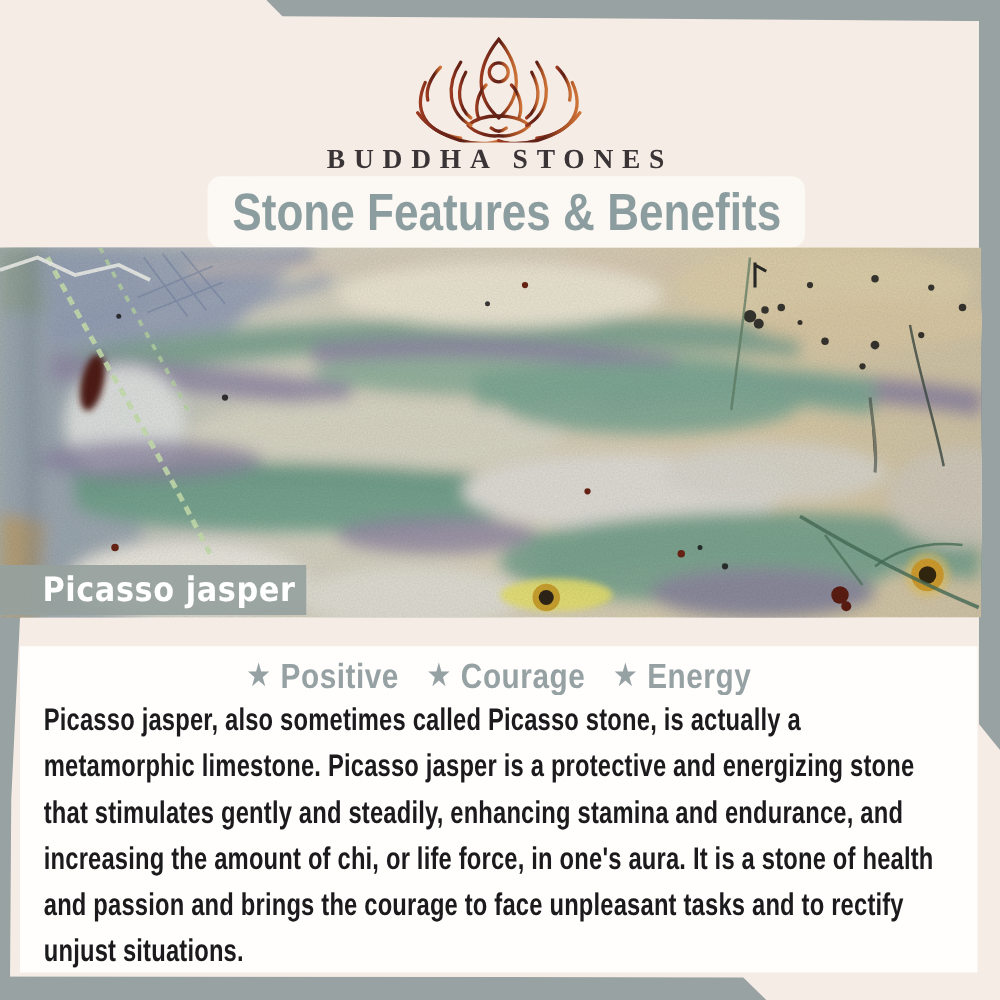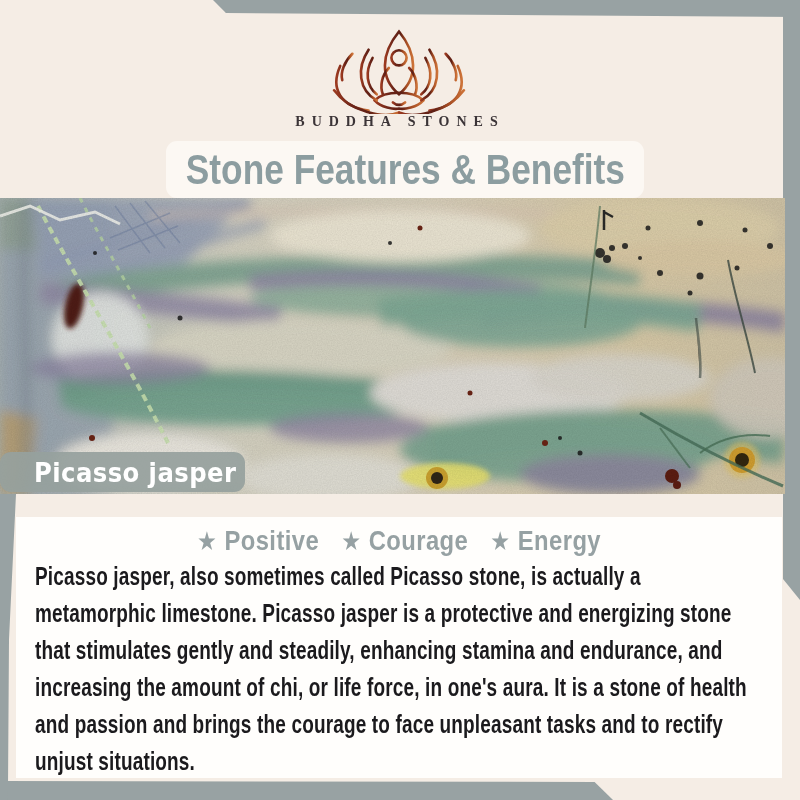--- a/index.html
+++ b/index.html
@@ -27,39 +27,39 @@
     clip-path:polygon(0 0,97% 5%,100% 100%,0 100%);}
   .left-band{left:0;top:451px;width:18px;height:349px;
     clip-path:polygon(0 0,100% 0.5%,50% 54%,44% 100%,0 100%);}
 
   
   .brand{position:absolute;left:0;top:0;width:800px;height:140px;}
   .logo{position:absolute;left:324px;top:26px;width:150px;height:88px;}
   .brand-name{
     position:absolute;left:0;top:114px;width:800px;text-align:center;
     font-family:"Liberation Serif","DejaVu Serif",serif;
-    font-size:14px;font-weight:600;letter-spacing:7px;color:#3b3437;
+    font-size:22px;font-weight:600;letter-spacing:7px;color:#3b3437;
   }
 
   
   .banner{
     position:absolute;left:166px;top:141px;width:478px;height:57px;
     background:var(--banner-white);display:flex;align-items:center;justify-content:center;border-radius:11px;
   }
   .banner-text{
     font-size:42px;font-weight:bold;color:var(--banner-text);
     transform:scaleX(.84);transform-origin:center;white-space:nowrap;letter-spacing:0;
   }
 
   
   .photo{position:absolute;left:0;top:198px;width:785px;height:296px;margin:0;}
   .photo svg{display:block;width:785px;height:296px;}
   .stone-label{
     position:absolute;left:0;top:254px;width:245px;height:40px;
-    background:rgba(150,160,157,.93);display:flex;align-items:center;border-radius:11px;
+    background:rgba(150,160,157,.93);display:flex;align-items:center;
   }
   .stone-label span{
     margin-left:34px;color:#fff;font-family:"DejaVu Sans",sans-serif;
     font-size:27px;font-weight:bold;letter-spacing:.5px;white-space:nowrap;
     transform:scaleX(.9);transform-origin:left center;
   }
 
   
   .card{position:absolute;left:16px;top:517px;width:766px;height:261px;background:var(--card-white);}
   .traits{

